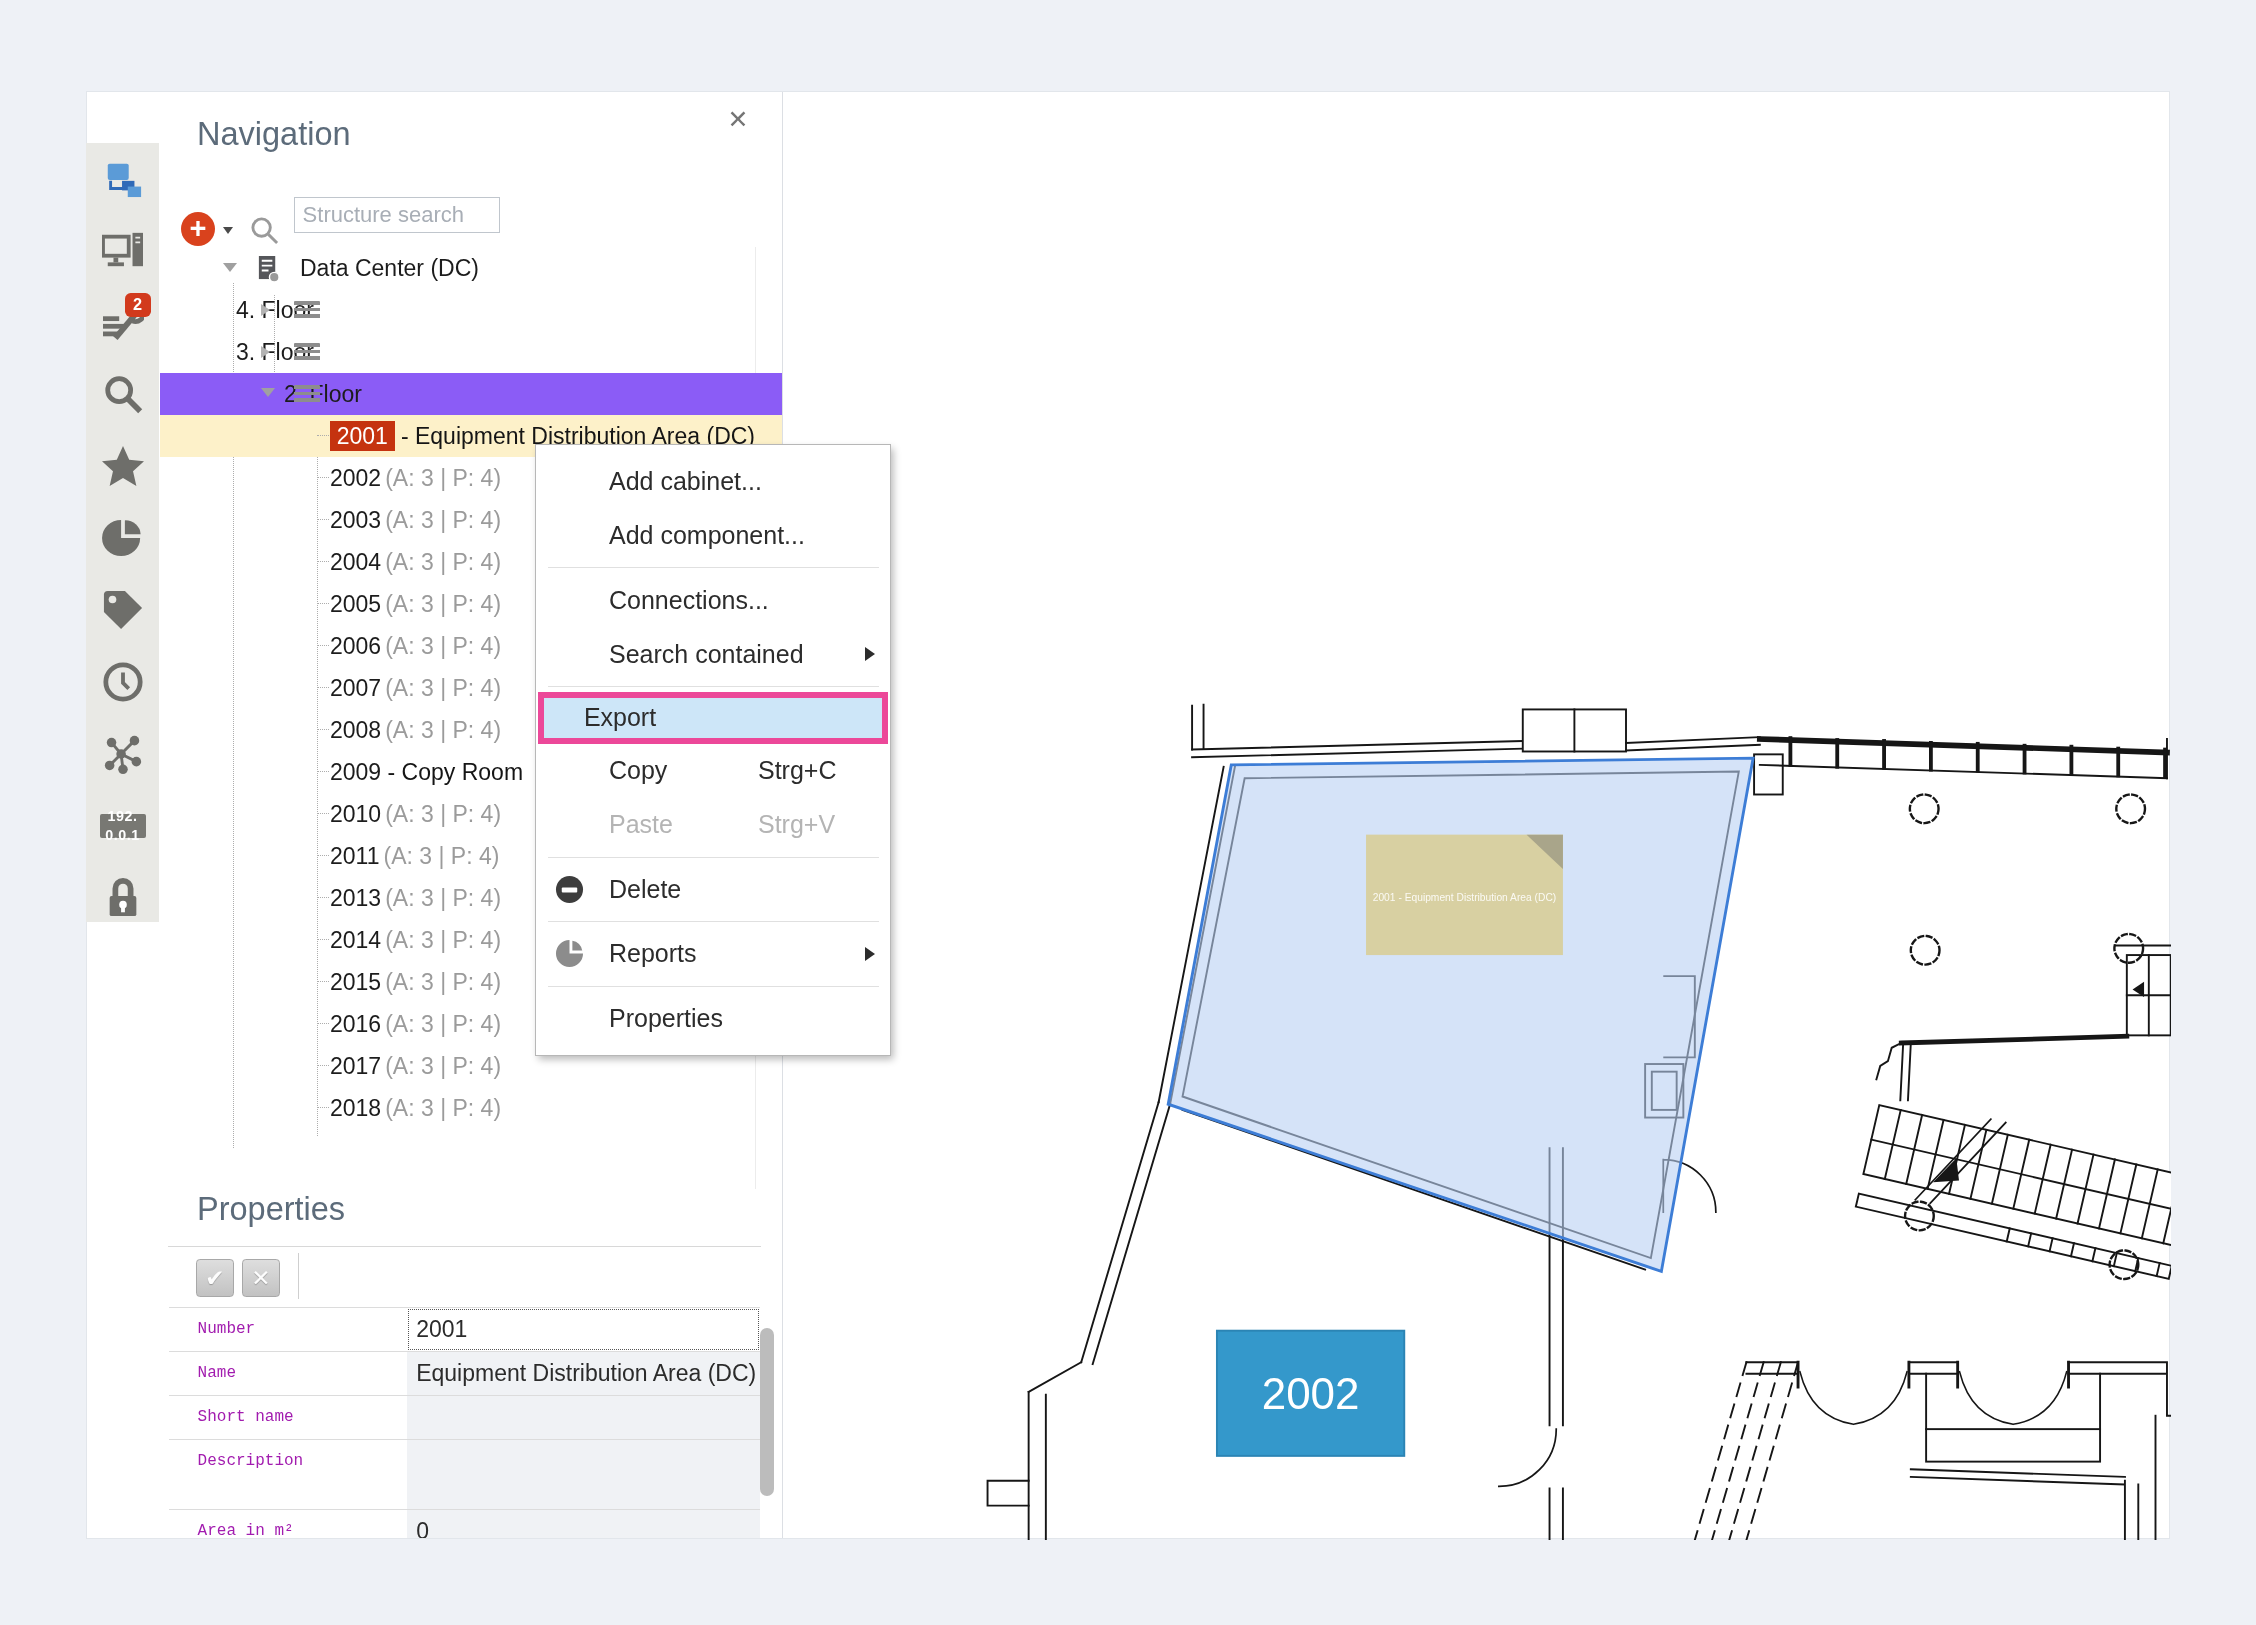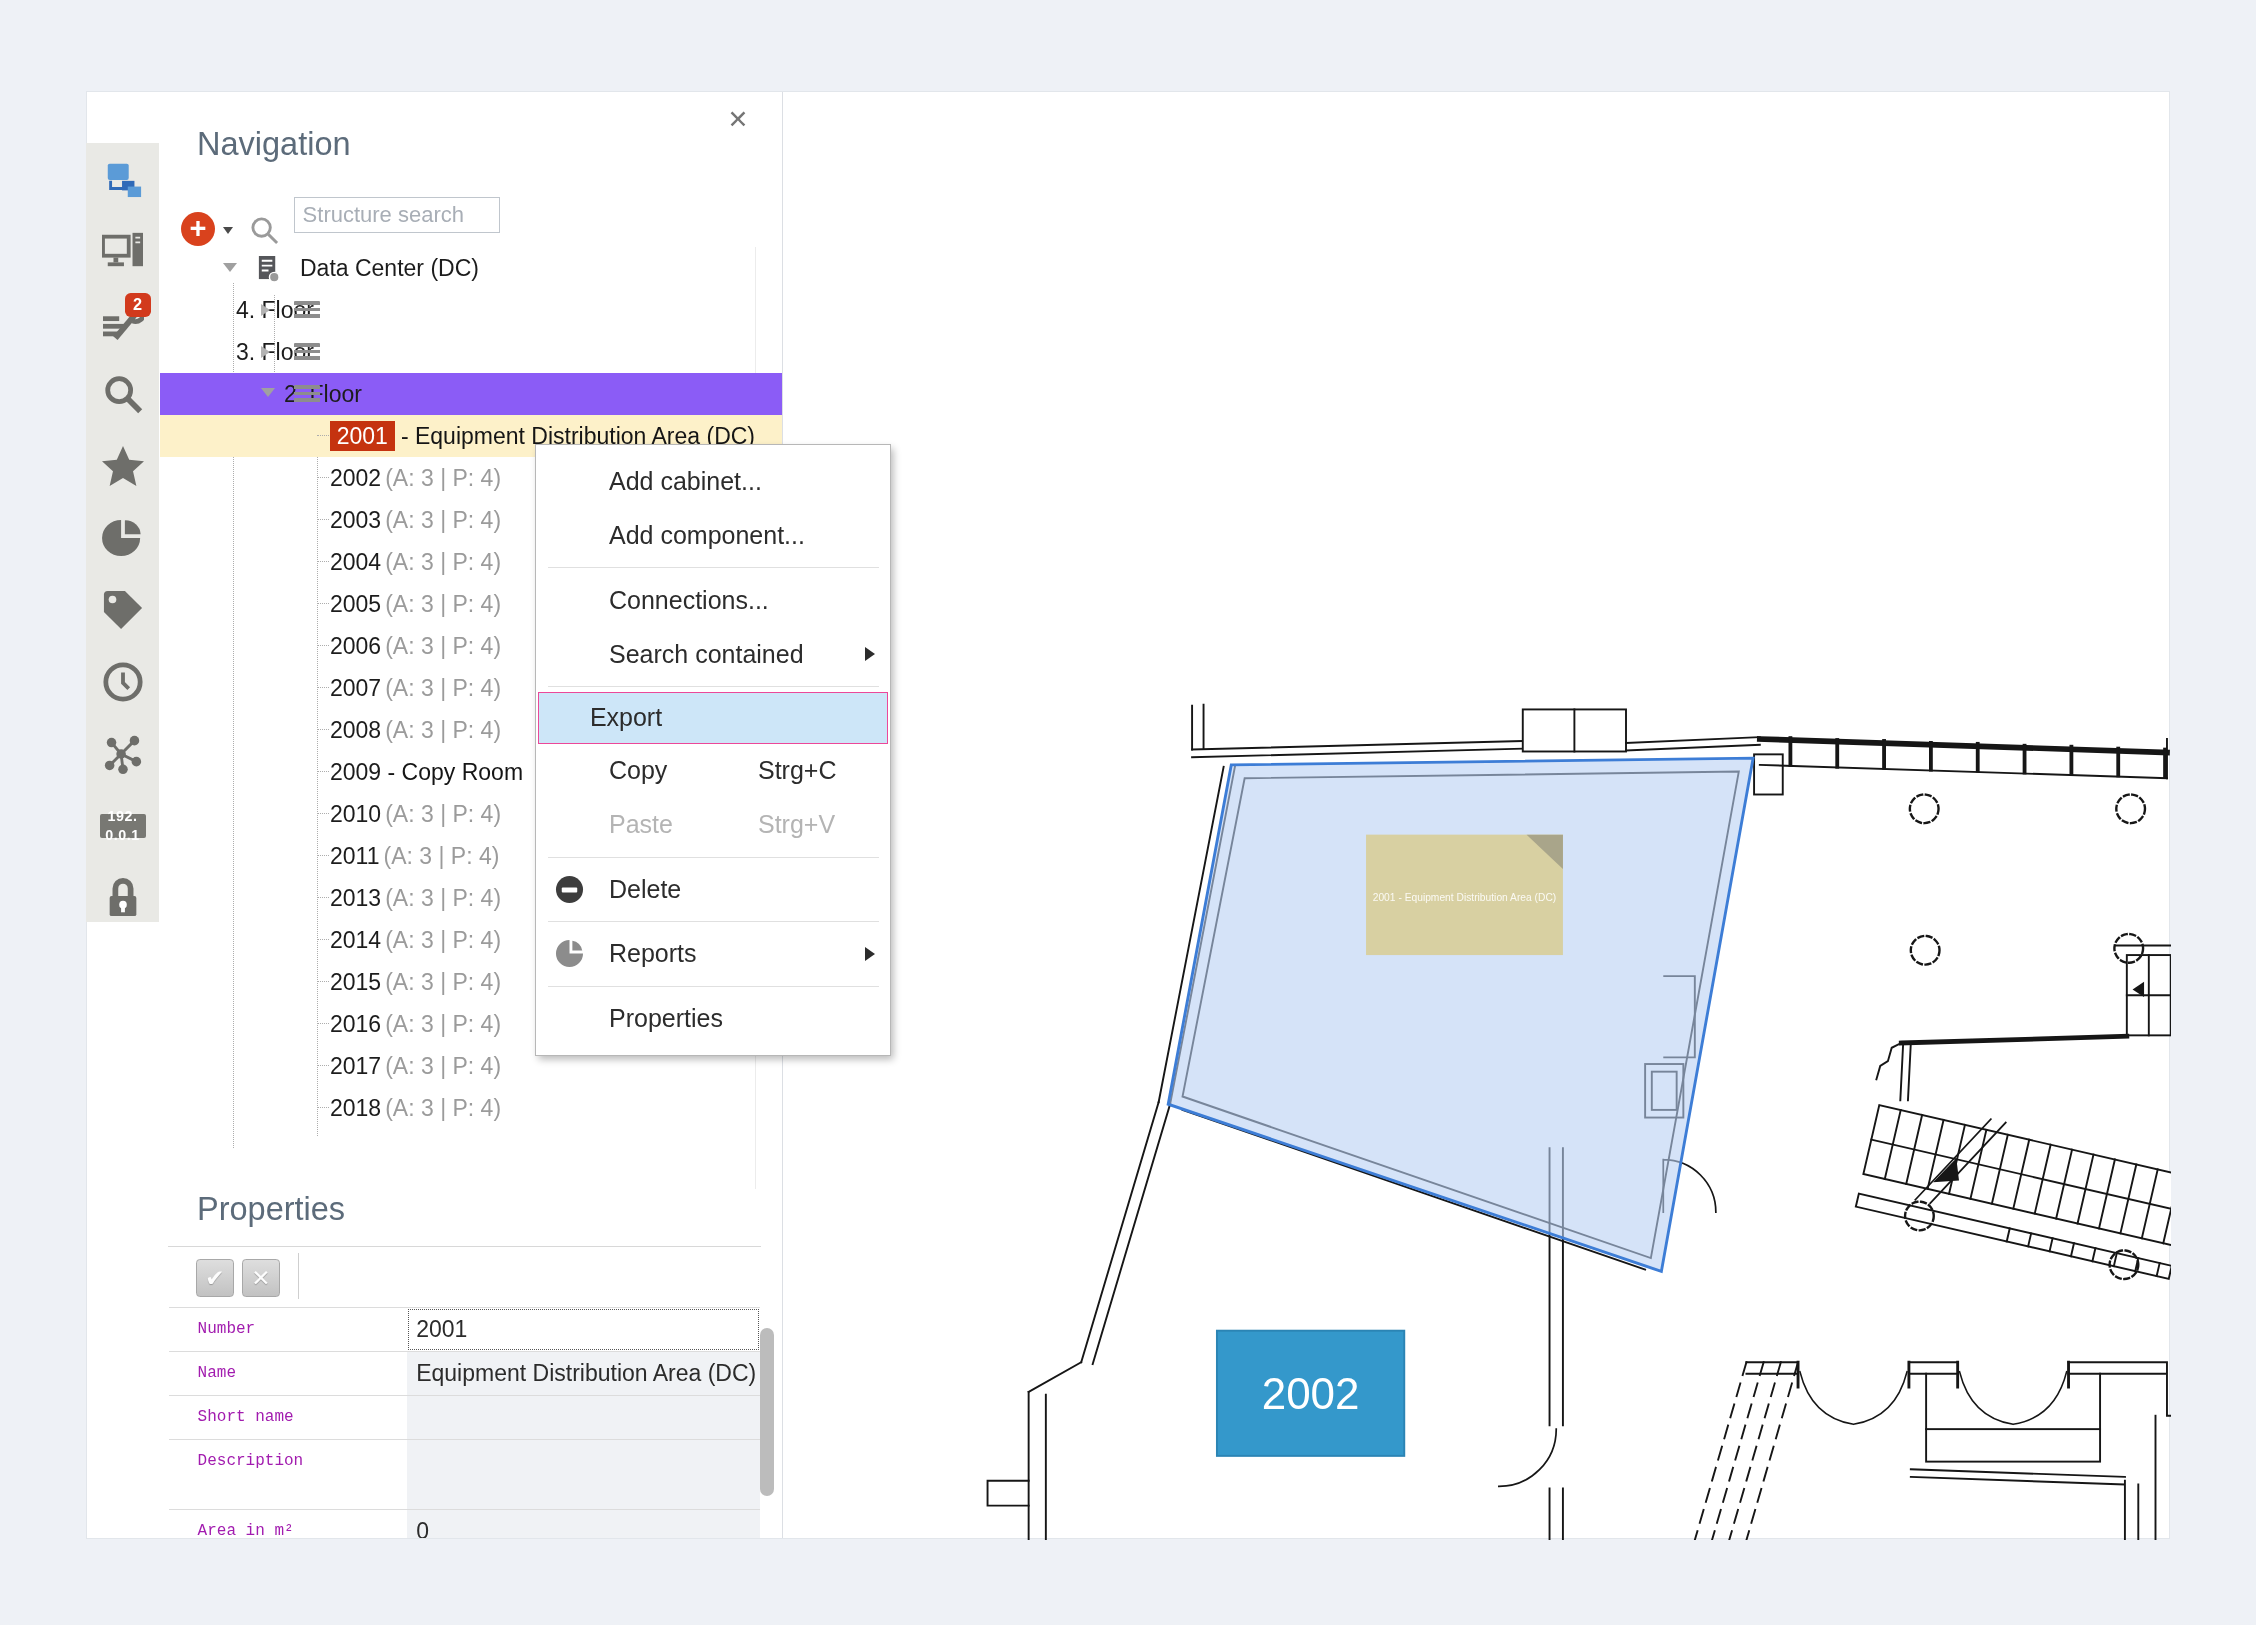--- a/index.html
+++ b/index.html
@@ -35,21 +35,21 @@
     width:54px; height:24px; background:#787873; border-radius:1.9px; color:#fff;
     font-size:14.3px; font-weight:bold; text-align:center; line-height:19px; letter-spacing:0.5px;
     display:flex; flex-direction:column; justify-content:center;
   }
 
   
   .nav-panel {
     position:absolute; left:73px; top:0; width:623px; height:1446px;
     background:#fff; border-right:1px solid #dcdfe4; overflow:hidden; z-index:10;
   }
-  .nav-title { position:absolute; left:37px; top:34px; font-size:32.5px; color:#5c6b7a; }
+  .nav-title { position:absolute; left:37px; top:24px; font-size:32.5px; color:#5c6b7a; }
   .panel-close { position:absolute; left:559px; top:7.6px; width:38px; height:38px; font-size:25px; color:#757575; text-align:center; line-height:38px; cursor:pointer; }
   .add-btn {
     position:absolute; left:21px; top:120px; width:34px; height:34px; border-radius:50%;
     background:#d9421d; color:#fff; font-size:29px; font-weight:bold; text-align:center; line-height:32px; cursor:pointer;
   }
   .add-caret { position:absolute; left:63px; top:135px; width:0; height:0;
     border-left:5.7px solid transparent; border-right:5.7px solid transparent; border-top:7.6px solid #4a4a4a; cursor:pointer; }
   .search-glyph { position:absolute; left:89px; top:123px; }
   .structure-search {
     position:absolute; left:134px; top:105px; width:206px; height:36px;
@@ -111,21 +111,21 @@
     position:absolute; left:535px; top:444px; width:356px; z-index:60;
     background:#fff; border:1px solid #b7b7b7; box-shadow:2.9px 3.8px 7.6px rgba(0,0,0,.28);
     padding:9.6px 0;
   }
   .mitem { position:relative; height:54px; display:flex; align-items:center; padding-left:73px; font-size:25px; color:#2c2c2c; cursor:pointer; }
   .micon { position:absolute; left:19px; top:12.4px; width:29px; height:29px; }
   .micon svg { width:29px; height:29px; display:block; }
   .mshort { position:absolute; left:222px; }
   .marrow { position:absolute; right:15.3px; width:0; height:0; border-top:7.6px solid transparent; border-bottom:7.6px solid transparent; border-left:10.5px solid #2c2c2c; }
   .mitem.disabled { color:#b4b4b4; cursor:default; }
-  .mitem.highlighted { background:#cde6f8; border:1px solid #ec4899; margin:0 1.9px; height:52px; padding-left:51px; }
+  .mitem.highlighted { background:#cde6f8; border:6px solid #ec4899; margin:0 1.9px; height:52px; padding-left:40px; }
   .msep { height:1px; background:#e0e0e0; margin:4.8px 11.5px; }
 </style>
 </head>
 <body>
 
 <div class="app-window">
   <svg class="floorplan-svg" viewBox="90 95 2180 1515" xmlns="http://www.w3.org/2000/svg">
     <g stroke="#161616" stroke-width="2" fill="none" stroke-linecap="square">
 
       <path d="M1246 737 V783 M1258 736 V782"></path>

